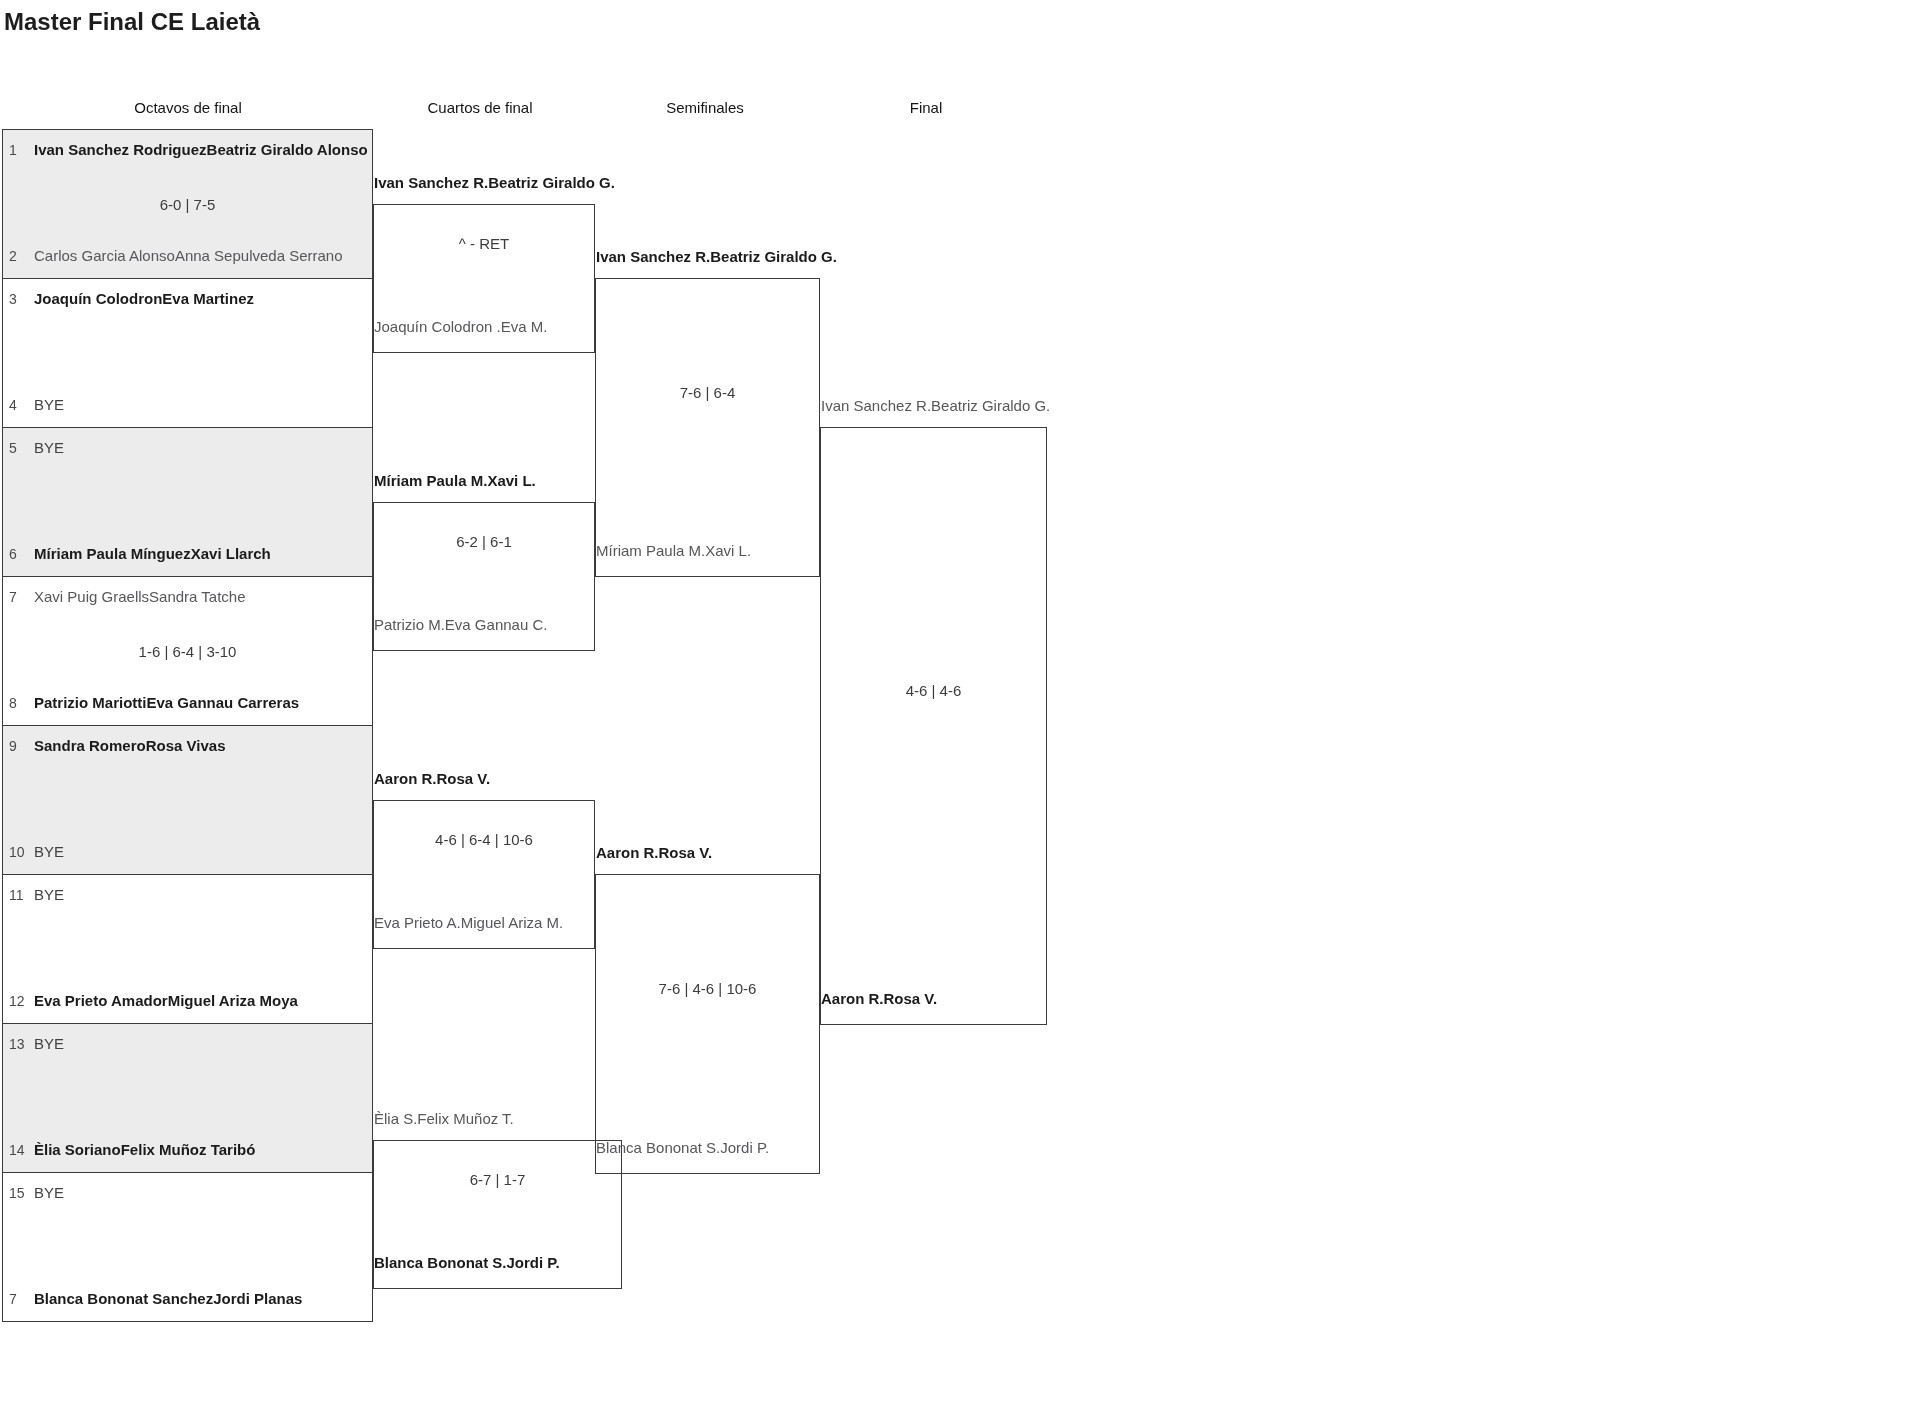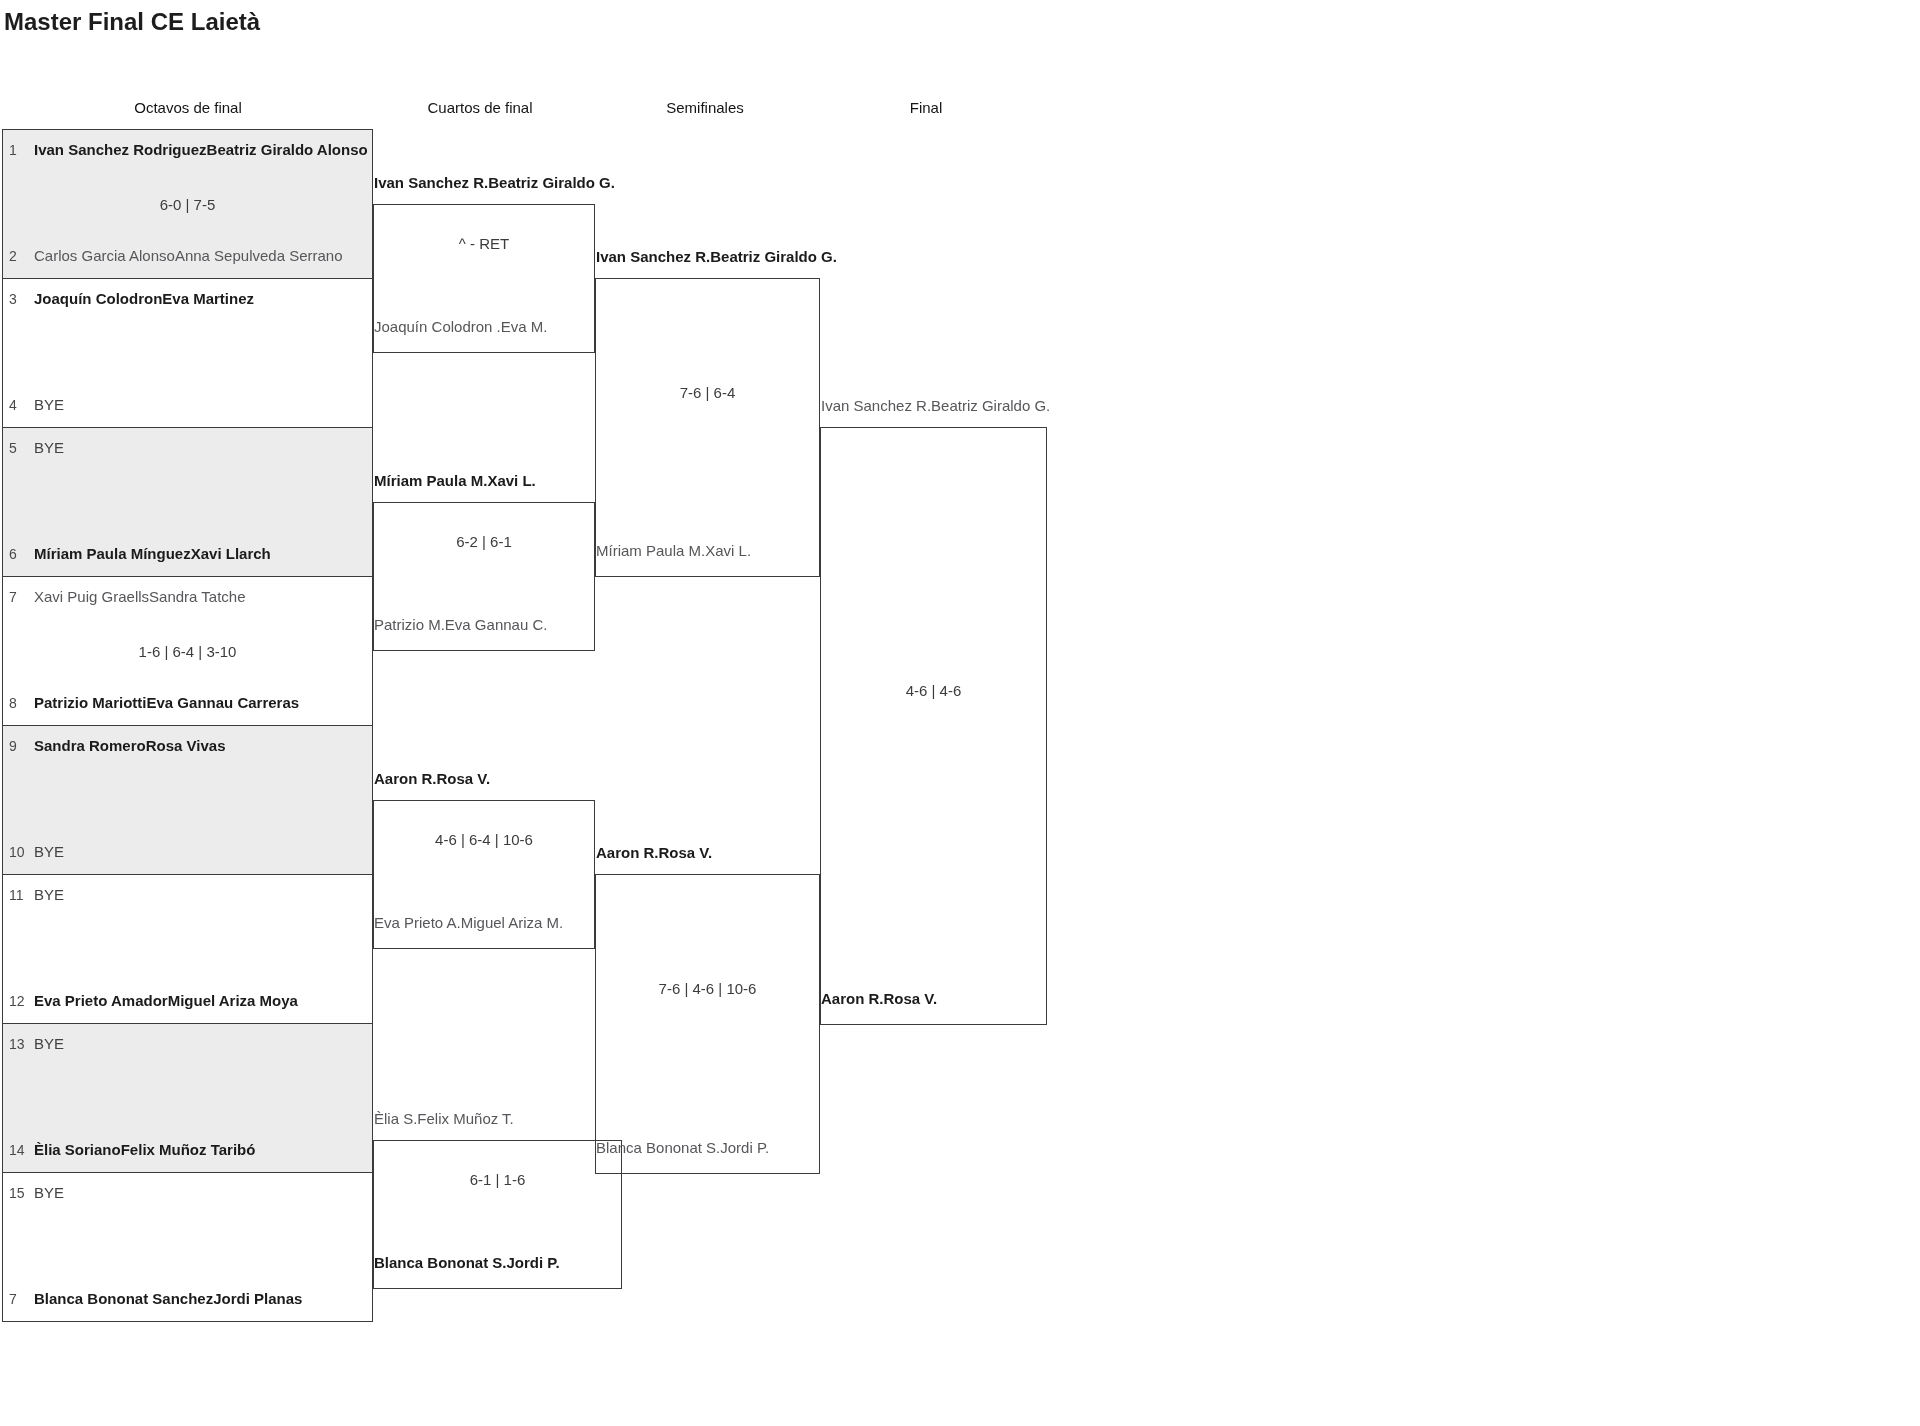--- a/index.html
+++ b/index.html
@@ -226,21 +226,21 @@
       <span class="nm">Eva Prieto A.</span>
       <span class="nm">Miguel Ariza M.</span>
     </div>
   </div>
 
   <div class="rbox" style="left:373px;top:1098px;width:249px;height:149px;margin-top:42px;">
     <div class="plabel ptop loser">
       <span class="nm">Èlia S.</span>
       <span class="nm">Felix Muñoz T.</span>
     </div>
-    <div class="rscore">6-1 | 1-6</div>
+    <div class="rscore">6-7 | 1-7</div>
     <div class="plabel pbottom winner">
       <span class="nm">Blanca Bononat S.</span>
       <span class="nm">Jordi P.</span>
     </div>
   </div>
 
   <div class="rbox" style="left:595px;top:278px;width:225px;height:299px;">
     <div class="plabel ptop winner">
       <span class="nm">Ivan Sanchez R.</span>
       <span class="nm">Beatriz Giraldo G.</span>

